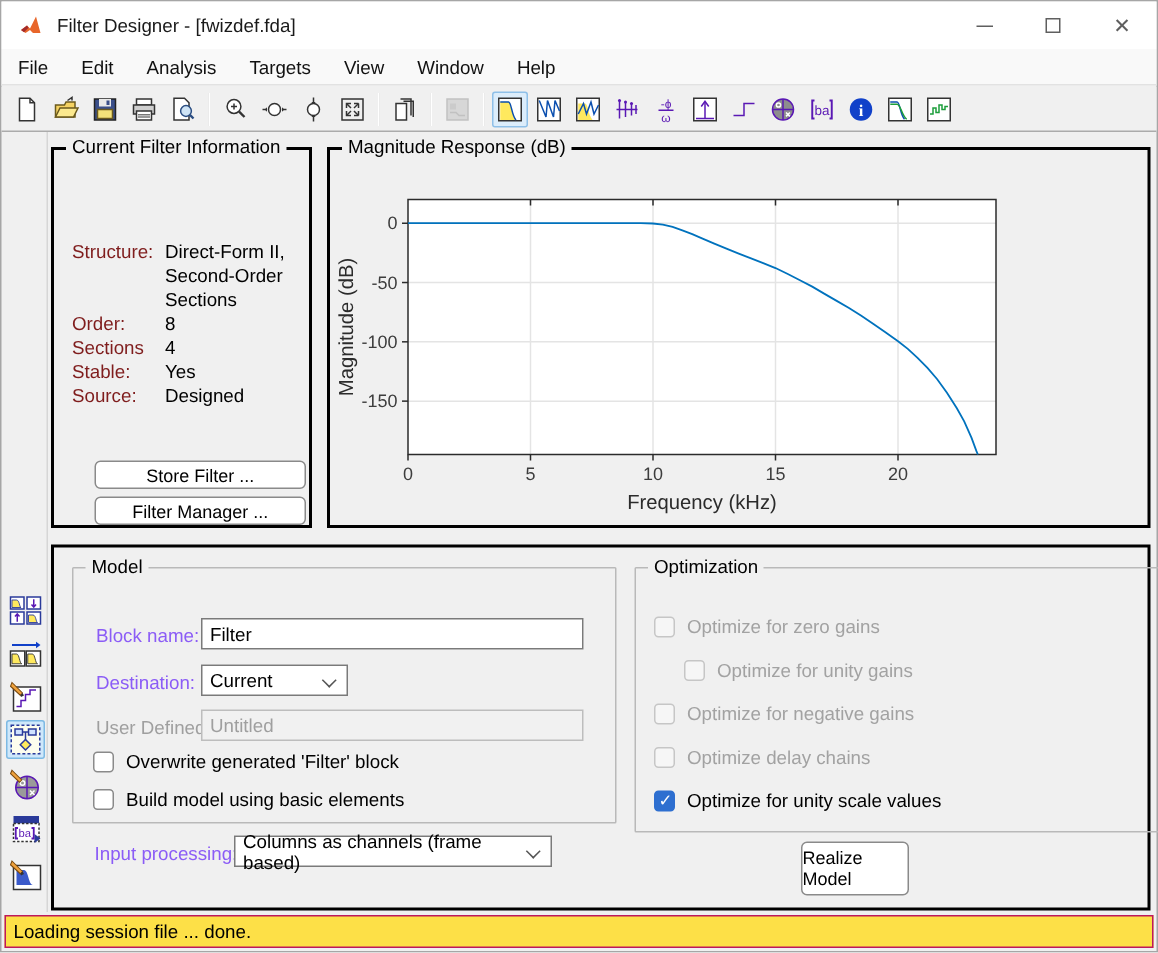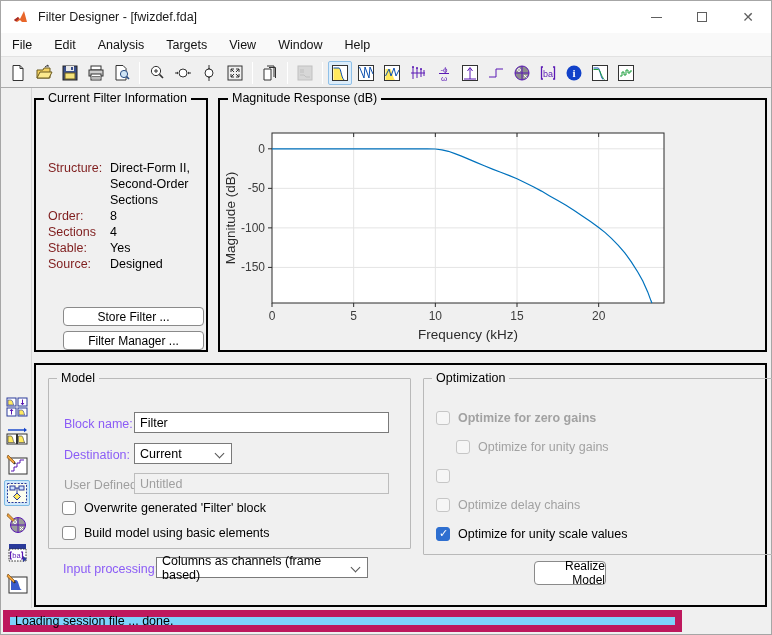--- a/index.html
+++ b/index.html
@@ -37,21 +37,21 @@
   .frame { position:absolute; border:2px solid #000; background:#f0f0f0; }
   .frame-title { position:absolute; top:-9px; left:8px; background:#f0f0f0; padding:0 4px; font-size:12.5px; color:#000; }
   .groupbox { position:absolute; border:1px solid #b9b9b9; border-radius:1px; }
   .gb-title { position:absolute; top:-8px; left:8px; background:#f0f0f0; padding:0 4px; font-size:12.5px; color:#000; }
 
   
   .fi-grid { position:absolute; left:12px; top:60px; font-size:12.5px; line-height:16px; }
   .fi-row { display:flex; }
   .fi-label { width:62px; color:#7f1d1d; }
   .fi-value { color:#000; }
-  .btn { position:absolute; background:#fff; border:1px solid #8a8a8a; border-radius:4px; font-size:12px; color:#000; text-align:right; display:flex; align-items:center; justify-content:center; font-family:"Liberation Sans",sans-serif; }
+  .btn { position:absolute; background:#fff; border:1px solid #8a8a8a; border-radius:4px; font-size:12px; color:#000; text-align:left; display:flex; align-items:center; justify-content:center; font-family:"Liberation Sans",sans-serif; }
 
   
   .chart-svg { position:absolute; left:2px; top:12px; }
   .chart-svg text.tick { font-family:"Liberation Sans",sans-serif; font-size:12px; fill:#3d3d3d; }
   .chart-svg text.axis-label { font-family:"Liberation Sans",sans-serif; font-size:13.5px; fill:#2b2b2b; }
 
   
   .form-label { position:absolute; font-size:12.5px; color:#8b5cf6; white-space:nowrap; }
   .form-label.disabled { color:#9f9f9f; }
   .text-input { position:absolute; border:1px solid #7a7a7a; background:#fff; font-family:"Liberation Sans",sans-serif; font-size:12.5px; padding:0 5px; color:#000; }
@@ -59,21 +59,21 @@
   .select { position:absolute; border:1px solid #7a7a7a; background:#fff; font-size:12.5px; display:flex; align-items:center; padding:0 5px; color:#000; }
   .select .chev { position:absolute; right:8px; top:6px; width:7px; height:7px; border-right:1.4px solid #555; border-bottom:1.4px solid #555; transform:rotate(45deg); }
   .cb { position:absolute; display:flex; align-items:center; gap:8px; font-size:12.5px; color:#000; }
   .cb-box { width:14px; height:14px; border:1px solid #8a8a8a; border-radius:3px; background:#fff; flex:0 0 auto; position:relative; }
   .cb-box.checked { background:#2e6fd0; border-color:#2e6fd0; }
   .cb-box.checked::after { content:"✓"; position:absolute; left:2px; top:-1px; color:#fff; font-size:11px; }
   .cb.disabled { color:#a2a2a2; }
   .cb.disabled .cb-box { border-color:#c6c6c6; background:#f6f6f6; }
 
   
-  .statusbar { position:absolute; left:2px; top:609px; width:679px; height:22px; background:#7dd3fc; border:7px solid #be185d; font-size:12.5px; color:#000; display:flex; align-items:center; padding-left:5px; }
+  .statusbar { position:absolute; left:2px; top:609px; width:766px; height:22px; background:#fde047; border:1px solid #be185d; font-size:12.5px; color:#000; display:flex; align-items:center; padding-left:5px; }
 </style>
 </head>
 <body>
 
 <div class="window">
 
   <div class="titlebar">
     <svg class="app-icon" viewBox="0 0 17 17">
       <rect x="0" y="0" width="17" height="17" fill="#ffffff"></rect>
       <path d="M2 11 L6 8 L8 10 L12 2 L15 13 L10 13 L8 11 L5 13 Z" fill="#e8662a"></path>
@@ -454,41 +454,42 @@
     </div>
 
     <span class="form-label" style="left:27px; top:197px;">Input processing:</span>
     <div class="select" style="left:120px; top:192px; width:212px; height:21px;">
       <span>Columns as channels (frame based)</span>
       <span class="chev"></span>
     </div>
 
     <div class="groupbox" style="left:387px; top:13px; width:380px; height:177px;">
       <span class="gb-title">Optimization</span>
-      <label class="cb opt-cb disabled" style="left:12px; top:32px;font-weight:bold;">
+      <label class="cb opt-cb disabled" style="left:12px; top:32px;">
         <span class="cb-box"></span>
         <span>Optimize for zero gains</span>
       </label>
       <label class="cb opt-cb disabled" style="left:12px; top:61px;padding-left:20px;">
         <span class="cb-box"></span>
         <span>Optimize for unity gains</span>
       </label>
       <label class="cb opt-cb disabled" style="left:12px; top:90px;">
         <span class="cb-box"></span>
+        <span>Optimize for negative gains</span>
       </label>
       <label class="cb opt-cb disabled" style="left:12px; top:119px;">
         <span class="cb-box"></span>
         <span>Optimize delay chains</span>
       </label>
       <label class="cb opt-cb" style="left:12px; top:148px;">
         <span class="cb-box checked"></span>
         <span>Optimize for unity scale values</span>
       </label>
     </div>
 
-    <div class="btn" style="left:498px; top:196px; width:72px; height:24px;">Realize Model</div>
+    <div class="btn" style="left:498px; top:196px; width:72px; height:36px;">Realize Model</div>
   </div>
 
   <div class="statusbar">
     <span>Loading session file ... done.</span>
   </div>
 
 </div>
 
 </body></html>

